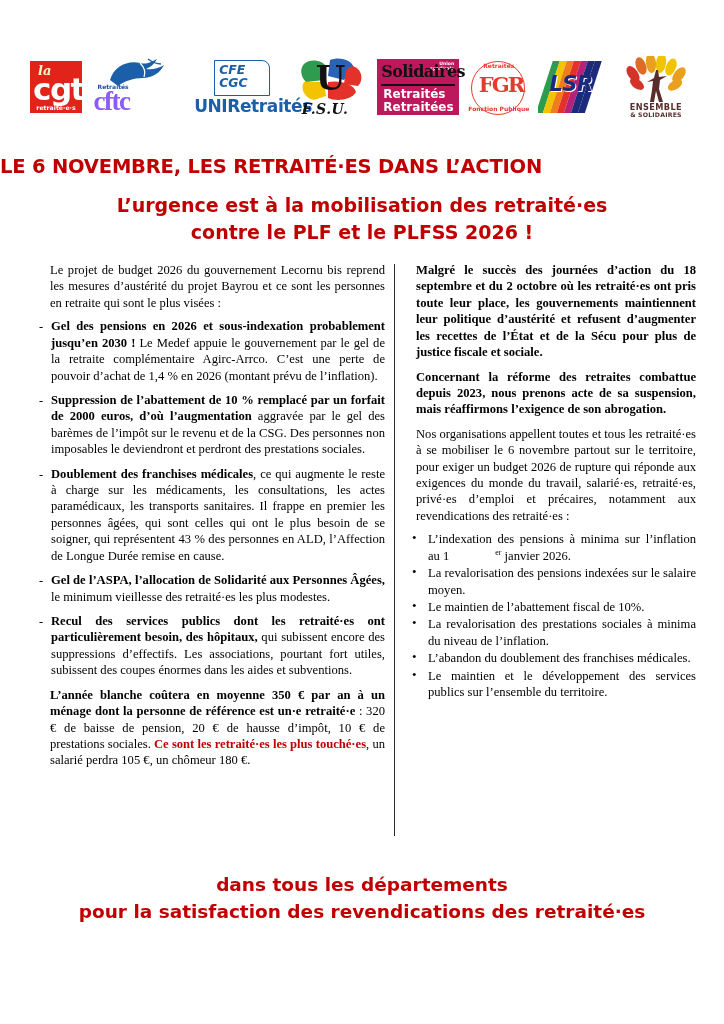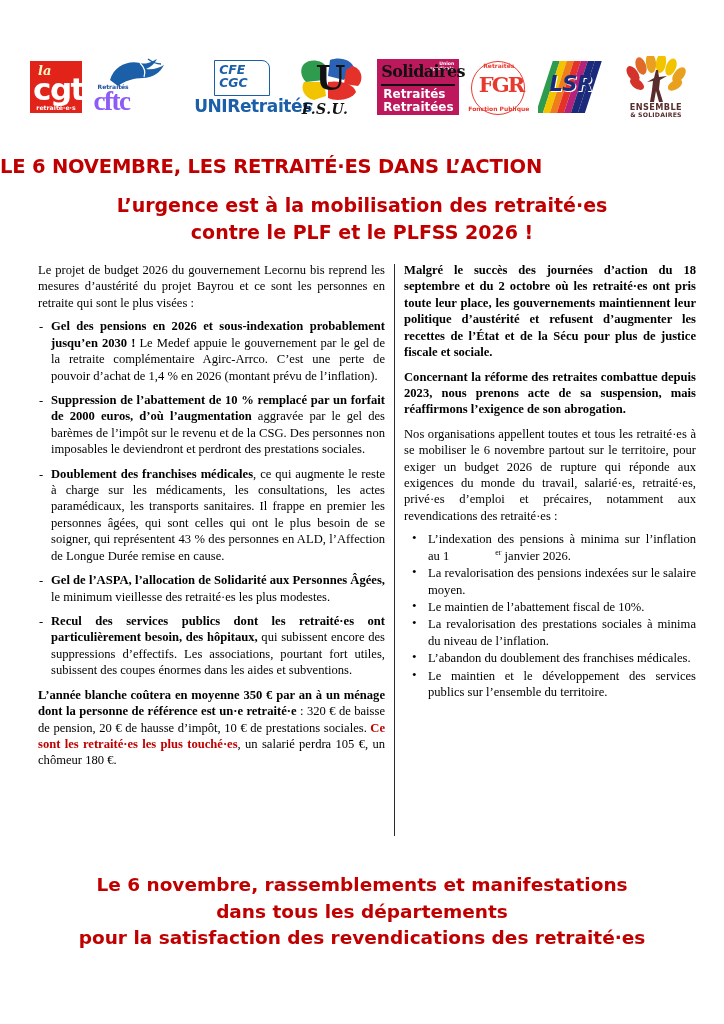--- a/index.html
+++ b/index.html
@@ -223,21 +223,21 @@
   .col-left  { left: 0px;   width: 347px; }
   .col-right { left: 366px; width: 292px; }
 
   .divider {
     position: absolute;
     top: 264px; left: 394px;
     width: 1px; height: 572px;
     background: #2b2b2b;
   }
 
-  p { margin: 0 0 8px 0; }
+  p { margin: 0 0 8px 12px; }
   p.tight { margin-bottom: 7px; }
   b { font-weight: bold; }
   .red { color: #c00000; font-weight: bold; }
 
   
   .dash-list { margin: 0 0 8px 0; padding: 0; list-style: none; }
   .dash-list > li {
     position: relative;
     padding-left: 13px;
     margin-bottom: 8px;
@@ -415,16 +415,15 @@
       <li><span>Le maintien de l’abattement fiscal de 10%.</span></li>
       <li><span>La revalorisation des prestations sociales à minima du niveau de l’inflation.</span></li>
       <li><span>L’abandon du doublement des franchises médicales.</span></li>
       <li><span>Le maintien et le développement des services publics sur l’ensemble du territoire.</span></li>
     </ul>
   </div>
 
 </div>
 
 <div class="footer">
-  <div>Le 6 novembre, rassemblements et manifestations</div>
   <div>dans tous les départements</div>
   <div>pour la satisfaction des revendications des retraité·es</div>
 </div>
 
 </body></html>

